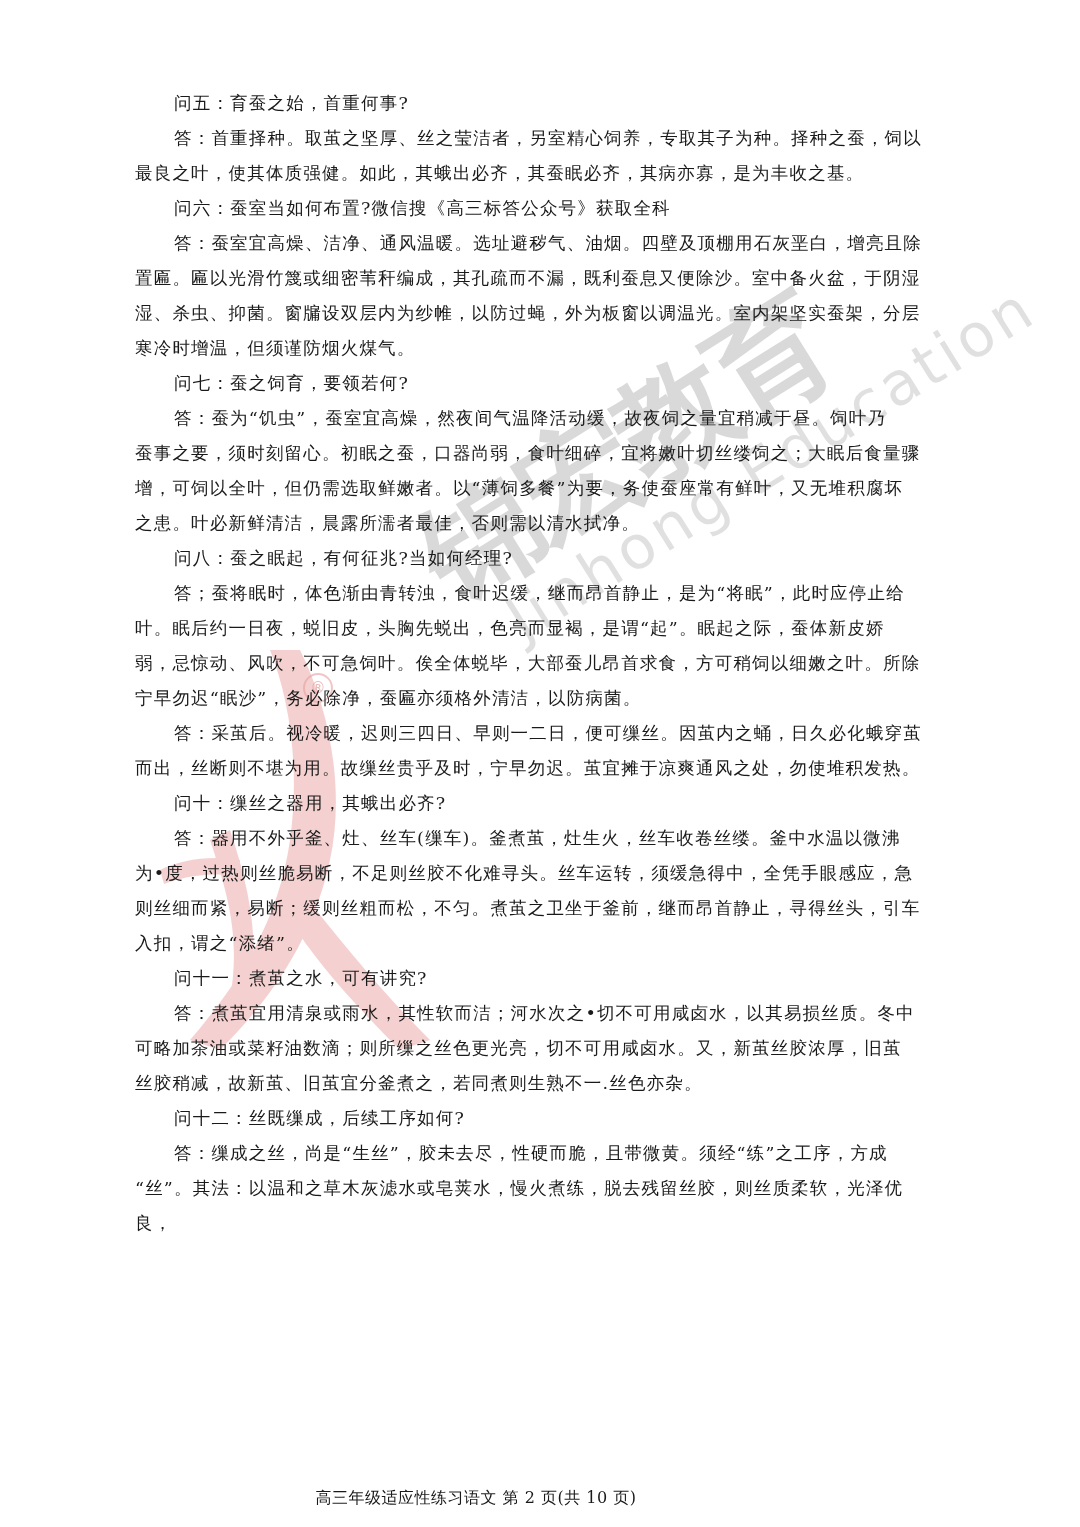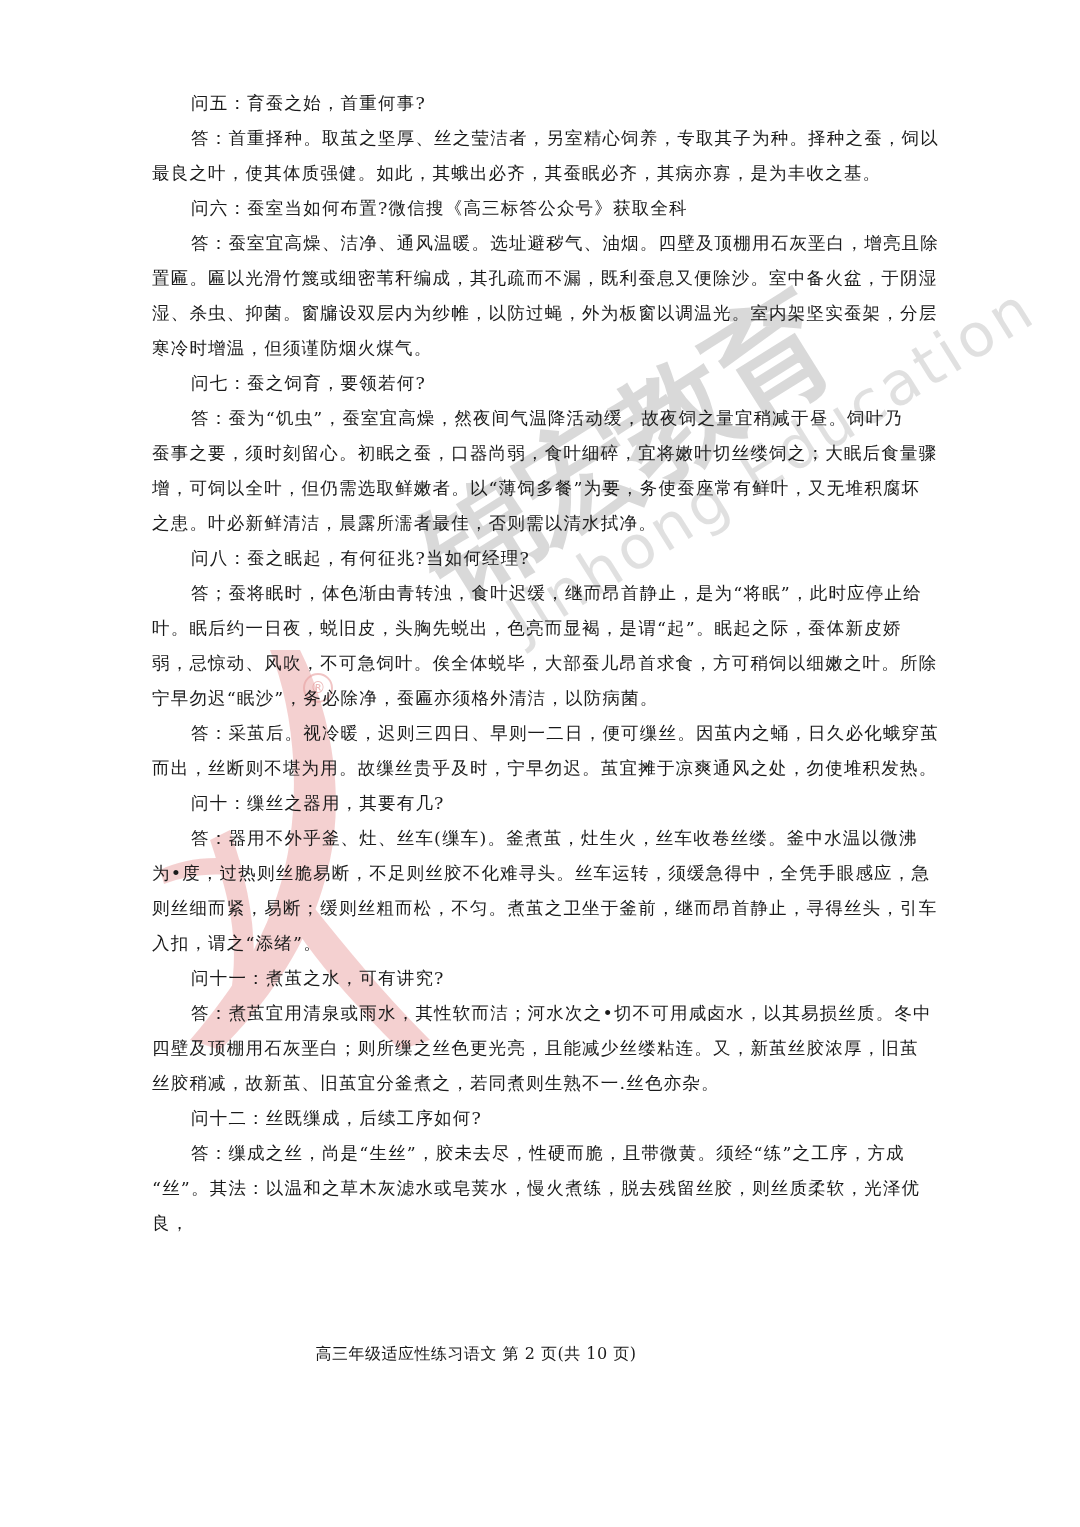--- a/index.html
+++ b/index.html
@@ -2,32 +2,32 @@
 <html><head>
 <meta charset="utf-8">
 <style>
   html, body { margin: 0; padding: 0; background: #ffffff; }
   body {
     width: 1080px; height: 1527px; position: relative; overflow: hidden;
     font-family: "DejaVu Serif", "Liberation Serif", serif;
     color: #1a1a1a;
   }
   .page { position: absolute; left: 0; top: 0; width: 1080px; height: 1527px; }
-  .content { position: absolute; left: 152px; top: 86px; width: 774px; z-index: 2; }
+  .content { position: absolute; left: 135px; top: 86px; width: 774px; z-index: 2; }
   .line {
     font-size: 17.5px;
     line-height: 35px;
     letter-spacing: 1.2px;
     white-space: nowrap;
     height: 35px;
   }
   .q { padding-left: 39px; }
   .a-first { padding-left: 39px; }
   .footer {
-    position: absolute; left: 0; width: 952px; top: 1344px;
+    position: absolute; left: 0; width: 952px; top: 1488px;
     text-align: center; font-size: 16px; letter-spacing: 0.5px; z-index: 2;
   }
   
   .wm-red { position: absolute; left: 150px; top: 640px; width: 290px; height: 420px; z-index: 1; opacity: 0.32; }
   .wm-gray { position: absolute; left: 400px; top: 520px; z-index: 1;
     transform: rotate(-32deg); transform-origin: left top; opacity: 0.22; color: #555; }
   .wm-gray .cn { font-family: "DejaVu Sans", sans-serif; font-weight: bold; font-size: 118px; letter-spacing: -4px; line-height: 118px; }
   .wm-gray .en { font-family: "DejaVu Sans", sans-serif; font-size: 60px; letter-spacing: 4px; margin-left: 40px; line-height: 60px; color: #777; }
   .wm-reg { position: absolute; left: 303px; top: 673px; width: 26px; height: 26px; border-radius: 50%;
     border: 2px solid #e8a0a0; color: #e08a8a; font-size: 15px; line-height: 26px; text-align: center; z-index: 1; opacity: 0.6;
@@ -82,31 +82,31 @@
       <div class="line">弱，忌惊动、风吹，不可急饲叶。俟全体蜕毕，大部蚕儿昂首求食，方可稍饲以细嫩之叶。所除</div>
       <div class="line">宁早勿迟“眠沙”，务必除净，蚕匾亦须格外清洁，以防病菌。</div>
     </div>
 
     <div class="qa">
       <div class="line a-first">答：采茧后。视冷暖，迟则三四日、早则一二日，便可缫丝。因茧内之蛹，日久必化蛾穿茧</div>
       <div class="line">而出，丝断则不堪为用。故缫丝贵乎及时，宁早勿迟。茧宜摊于凉爽通风之处，勿使堆积发热。</div>
     </div>
 
     <div class="qa">
-      <div class="line q">问十：缫丝之器用，其要有几?</div>
+      <div class="line q">问十：缫丝之器用，其蛾出必齐?</div>
       <div class="line a-first">答：器用不外乎釜、灶、丝车(缫车)。釜煮茧，灶生火，丝车收卷丝缕。釜中水温以微沸</div>
       <div class="line">为•度，过热则丝脆易断，不足则丝胶不化难寻头。丝车运转，须缓急得中，全凭手眼感应，急</div>
       <div class="line">则丝细而紧，易断；缓则丝粗而松，不匀。煮茧之卫坐于釜前，继而昂首静止，寻得丝头，引车</div>
       <div class="line">入扣，谓之“添绪”。</div>
     </div>
 
     <div class="qa">
       <div class="line q">问十一：煮茧之水，可有讲究?</div>
       <div class="line a-first">答：煮茧宜用清泉或雨水，其性软而洁；河水次之•切不可用咸卤水，以其易损丝质。冬中</div>
-      <div class="line">四壁及顶棚用石灰垩白；则所缫之丝色更光亮，且能减少丝缕粘连。又，新茧丝胶浓厚，旧茧</div>
+      <div class="line">可略加茶油或菜籽油数滴；则所缫之丝色更光亮，切不可用咸卤水。又，新茧丝胶浓厚，旧茧</div>
       <div class="line">丝胶稍减，故新茧、旧茧宜分釜煮之，若同煮则生熟不一.丝色亦杂。</div>
     </div>
 
     <div class="qa">
       <div class="line q">问十二：丝既缫成，后续工序如何?</div>
       <div class="line a-first">答：缫成之丝，尚是“生丝”，胶未去尽，性硬而脆，且带微黄。须经“练”之工序，方成</div>
       <div class="line">“丝”。其法：以温和之草木灰滤水或皂荚水，慢火煮练，脱去残留丝胶，则丝质柔软，光泽优</div>
       <div class="line">良，</div>
     </div>
 

